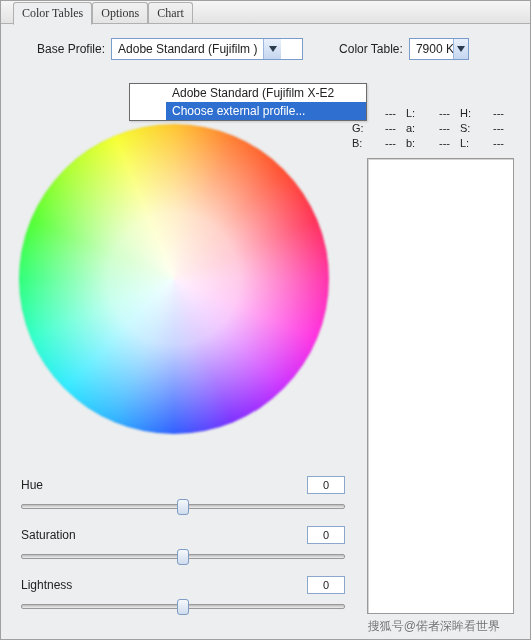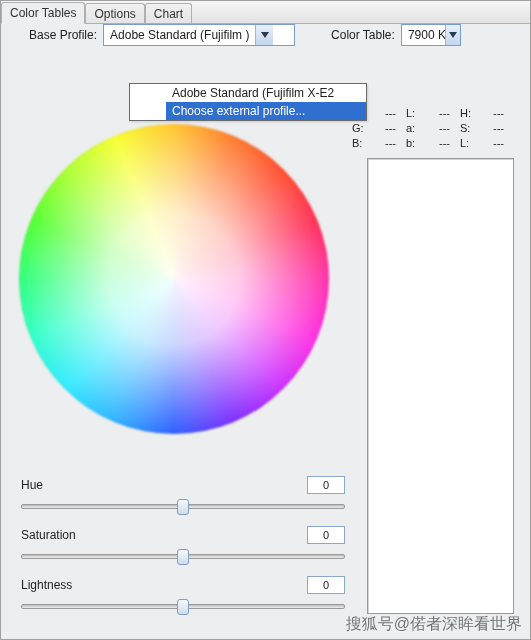--- a/index.html
+++ b/index.html
@@ -17,24 +17,25 @@
     position: relative;
     width: 531px;
     height: 640px;
     box-sizing: border-box;
     border: 1px solid #a0a0a0;
     background: #eceeef;
   }
   
   .tabs {
     display: flex;
-    align-items: center;
+    align-items: flex-start;
     height: 22px;
     background: linear-gradient(#f6f6f6, #e3e3e3);
-    padding-left: 0;
+    padding-left: 12px;
+    font-family: Liberation Serif, serif;
   }
   .tab {
     padding: 3px 8px 3px 8px;
     border: 1px solid #b0b0b0;
     border-bottom: none;
     margin-right: 0px;
     background: linear-gradient(#f1f1f1, #e4e4e4);
     font-size: 12px;
     cursor: pointer;
     border-top-left-radius: 3px;
@@ -53,22 +54,22 @@
   .content {
     position: relative;
     width: 100%;
     height: calc(100% - 22px);
     border-top: 1px solid #b0b0b0;
   }
   
   .top-row {
     display: flex;
     align-items: center;
-    margin-top: 0;
-    padding-left: 28px;
+    margin-top: 14px;
+    padding-left: 36px;
     gap: 6px;
   }
   .label { font-size: 12px; }
   .combo {
     display: inline-flex;
     align-items: center;
     height: 20px;
     border: 1px solid #7a9ccc;
     background: #fff;
     position: relative;
@@ -218,22 +219,22 @@
     border-radius: 3px;
     background: linear-gradient(#f5f8fc, #cfdcee);
     border: 1px solid #7f9cc2;
     transform: translateX(-50%);
   }
 
   
   .watermark {
     position: absolute;
     bottom: 4px;
-    right: 8px;
-    font-size: 16px;
+    right: 30px;
+    font-size: 12px;
     color: rgba(0,0,0,0.55);
     text-shadow: 0 1px 1px rgba(255,255,255,0.6);
     pointer-events: none;
   }
 </style>
 </head>
 <body>
 
 <div class="window">
 

